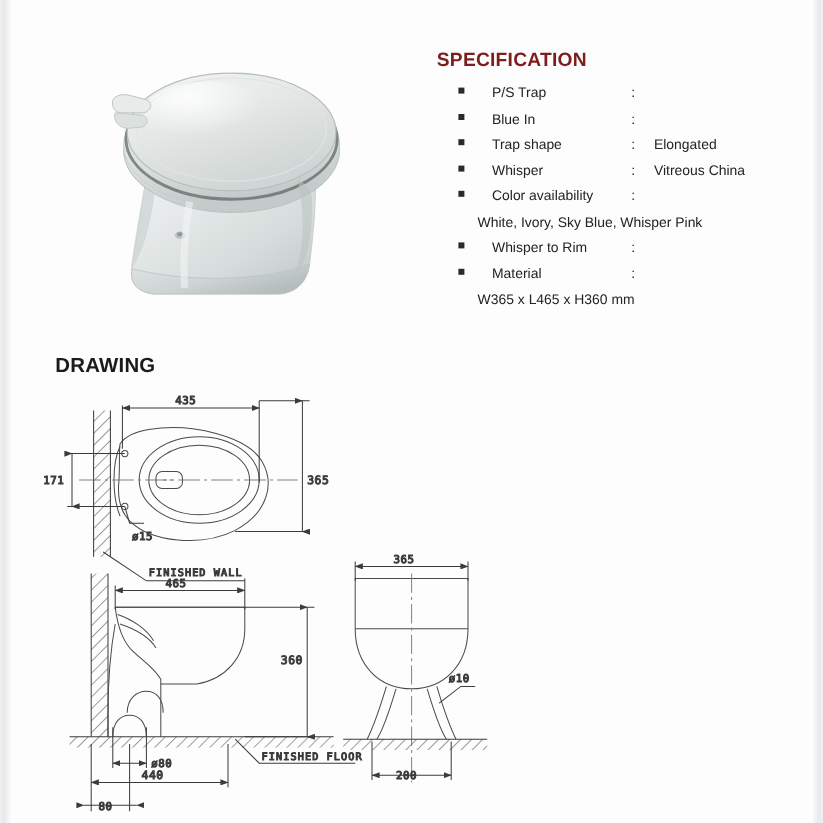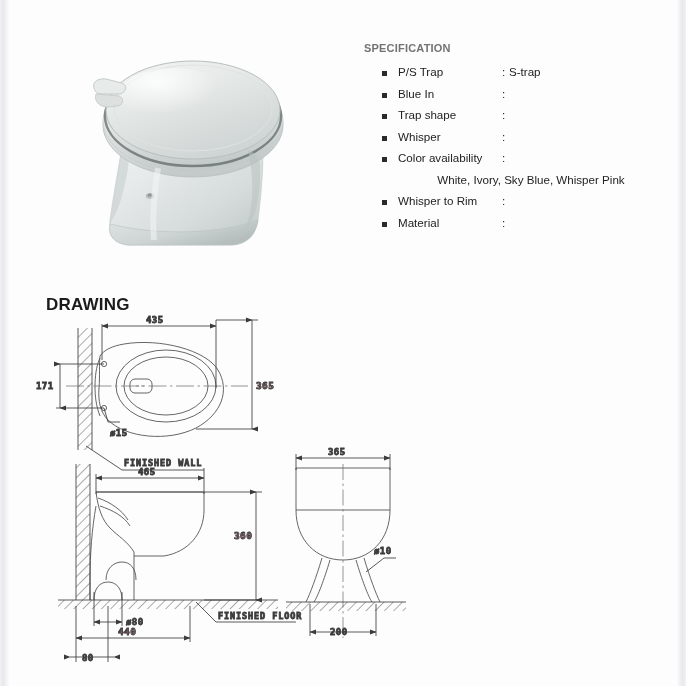--- a/index.html
+++ b/index.html
@@ -26,49 +26,49 @@
 
   
   #photo {
     position: absolute; left: 62px; top: 28px; width: 252px; height: 252px;
   }
   #photo svg { display: block; width: 100%; height: 100%; }
 
   
   #spec { position: absolute; left: 364px; top: 42px; width: 300px; }
   #spec-title {
-    font-size: 11px; font-weight: bold; color: #737373;
+    font-size: 16px; font-weight: bold; color: #7f1d1d;
     letter-spacing: .2px; margin-bottom: 11px;
   }
   .spec-row {
-    display: flex; align-items: flex-end;
-    margin-bottom: 8.5px; font-size: 11.6px; color: #222;
+    display: flex; align-items: center;
+    margin-bottom: 8.5px; font-size: 11.6px; color: #222; gap: 12px;
   }
   .spec-bullet {
     width: 5px; height: 5px; background: #2a2a2a;
     margin-right: 11px; margin-left: 18px; flex: none;
     position: relative; top: -2px;
   }
   .spec-label { width: 104px; flex: none; }
   .spec-colon { width: 7px; flex: none; }
   .spec-value { flex: 1; }
   .spec-sub {
     font-size: 11.6px; color: #222;
-    margin-left: 34px; margin-bottom: 8.5px; text-align: center;
+    margin-left: 34px; margin-bottom: 8.5px;
   }
 
   
   #drawing-title {
     position: absolute; left: 46px; top: 295px;
     font-size: 17px; font-weight: bold; color: #1b1b1b;
     letter-spacing: .2px;
   }
   #cad {
-    position: absolute; left: 0px; top: 296px;
-    width: 686px; height: 376px; font-weight: bold;
+    position: absolute; left: 0px; top: 310px;
+    width: 686px; height: 376px;
   }
   #cad svg { display: block; width: 686px; height: 376px; }
   .cad-txt {
     font-family: "DejaVu Sans Mono", monospace;
     font-size: 9px; fill: #3b3b3b; letter-spacing: .4px;
   }
   .cad-txt-red {
     font-family: "DejaVu Sans Mono", monospace;
     font-size: 9.5px; fill: #a76d75; letter-spacing: .4px;
   }
@@ -152,39 +152,40 @@
     </svg>
   </div>
 
   <div id="spec">
     <div id="spec-title">SPECIFICATION</div>
 
     <div class="spec-row">
       <span class="spec-bullet"></span>
       <span class="spec-label">P/S Trap</span>
       <span class="spec-colon">:</span>
-      <span class="spec-value">S-trap</span>
     </div>
 
     <div class="spec-row">
       <span class="spec-bullet"></span>
       <span class="spec-label">Blue In</span>
       <span class="spec-colon">:</span>
     </div>
 
     <div class="spec-row">
       <span class="spec-bullet"></span>
       <span class="spec-label">Trap shape</span>
       <span class="spec-colon">:</span>
+      <span class="spec-value">Elongated</span>
     </div>
 
     <div class="spec-row">
       <span class="spec-bullet"></span>
       <span class="spec-label">Whisper</span>
       <span class="spec-colon">:</span>
+      <span class="spec-value">Vitreous China</span>
     </div>
 
     <div class="spec-row">
       <span class="spec-bullet"></span>
       <span class="spec-label">Color  availability</span>
       <span class="spec-colon">:</span>
       <span class="spec-value"></span>
     </div>
 
     <div class="spec-sub">White, Ivory, Sky Blue, Whisper Pink</div>
@@ -195,20 +196,21 @@
       <span class="spec-colon">:</span>
     </div>
 
     <div class="spec-row">
       <span class="spec-bullet"></span>
       <span class="spec-label">Material</span>
       <span class="spec-colon">:</span>
       <span class="spec-value"></span>
     </div>
 
+    <div class="spec-sub">W365 x L465 x H360 mm</div>
   </div>
 
   <div id="drawing-title">DRAWING</div>
 
   <div id="cad">
     <svg viewBox="0 0 686 376" xmlns="http://www.w3.org/2000/svg">
       <defs>
         <pattern id="hatch" width="7" height="7" patternUnits="userSpaceOnUse" patternTransform="rotate(45)">
           <line x1="0" y1="0" x2="0" y2="7" stroke="#4a4a4a" stroke-width="0.9"></line>
         </pattern>

